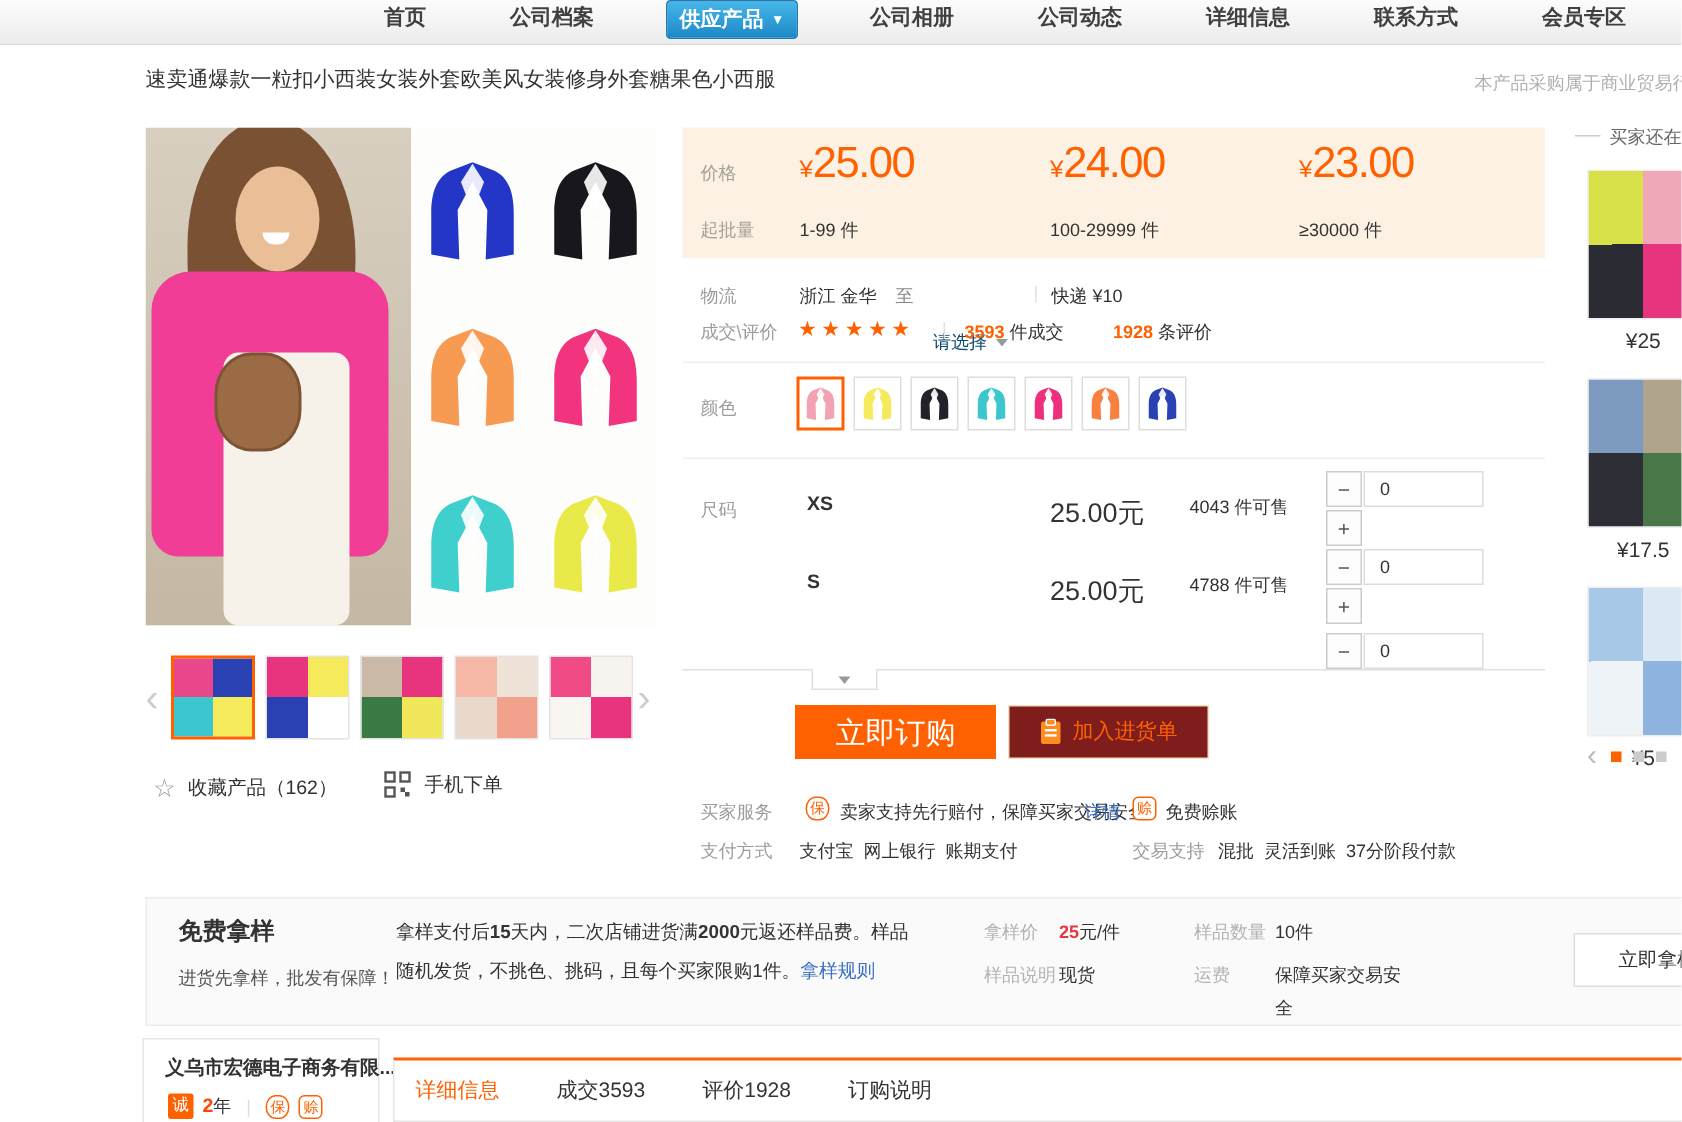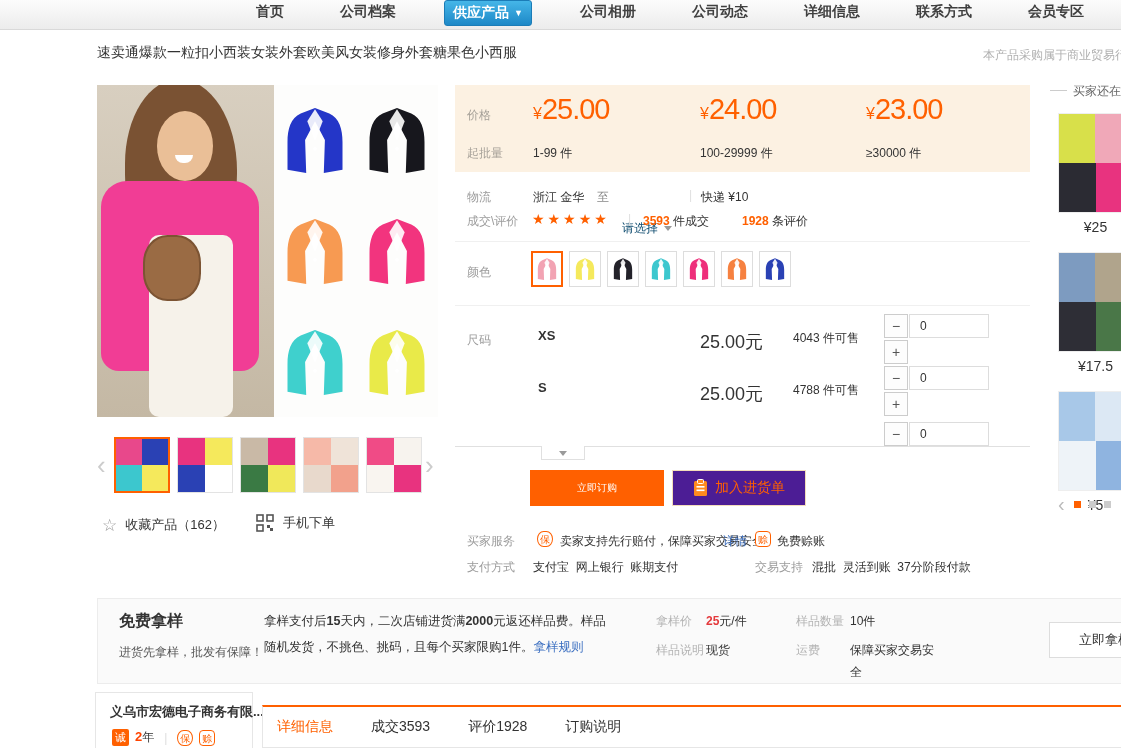--- a/index.html
+++ b/index.html
@@ -89,22 +89,22 @@
   .size-stock { position:absolute; left:338px; top:18px; font-size:12px; }
   .stepper { position:absolute; left:429px; top:2px; width:105px; height:50px; }
   .stp-btn { position:absolute; width:24px; height:24px; border:1px solid #ccc; background:#fdfdfd; color:#555; font-size:14px; line-height:22px; text-align:center; cursor:pointer; }
   .stp-minus { left:0; top:0; }
   .stp-plus { left:0; top:26px; }
   .stp-input { position:absolute; left:25px; top:0; width:80px; height:24px; border:1px solid #ddd; font-size:12px; padding-left:10px; color:#333; font-family:inherit; }
   .expander { left:541px; top:446px; width:44px; height:14px; background:#fff; border:1px solid #e0e0e0; border-top:none; text-align:center; cursor:pointer; }
   .expander .caret-down { border-top-color:#9a9a9a; margin:3px 0 0 0; }
 
   
-  .btn-order { left:530px; top:470px; width:134px; height:36px; background:#ff6000; color:#fff; font-size:10px; border:none; cursor:pointer; font-family:inherit; }
-  .btn-cart { left:672px; top:470px; width:134px; height:36px; background:#4c1d95; border:1px solid #f3ddbb; color:#ff6000; font-size:14px; cursor:pointer; display:flex; align-items:center; justify-content:center; gap:7px; font-family:inherit; }
+  .btn-order { left:530px; top:470px; width:134px; height:36px; background:#ff6000; color:#fff; font-size:20px; border:none; cursor:pointer; font-family:inherit; }
+  .btn-cart { left:672px; top:470px; width:134px; height:36px; background:#7f1d1d; border:1px solid #f3ddbb; color:#ff6000; font-size:14px; cursor:pointer; display:flex; align-items:center; justify-content:center; gap:7px; font-family:inherit; }
   .clip-icon { width:15px; height:18px; display:inline-block; }
 
   
   .badge-outline { position:absolute; width:16px; height:16px; border:1px solid #ff6000; border-radius:4px; color:#ff6000; font-size:10px; line-height:15px; text-align:center; background:#fff; }
   .link-blue { position:absolute; color:#3a6ec0; font-size:12px; cursor:pointer; }
 
   
   .sample { left:97px; top:598px; width:1040px; height:86px; background:#fafafa; border:1px solid #ececec; }
   .sm-title { position:absolute; left:21px; top:12px; font-size:16px; font-weight:bold; color:#333; }
   .sm-sub { position:absolute; left:21px; top:45px; font-size:12px; color:#555; }

